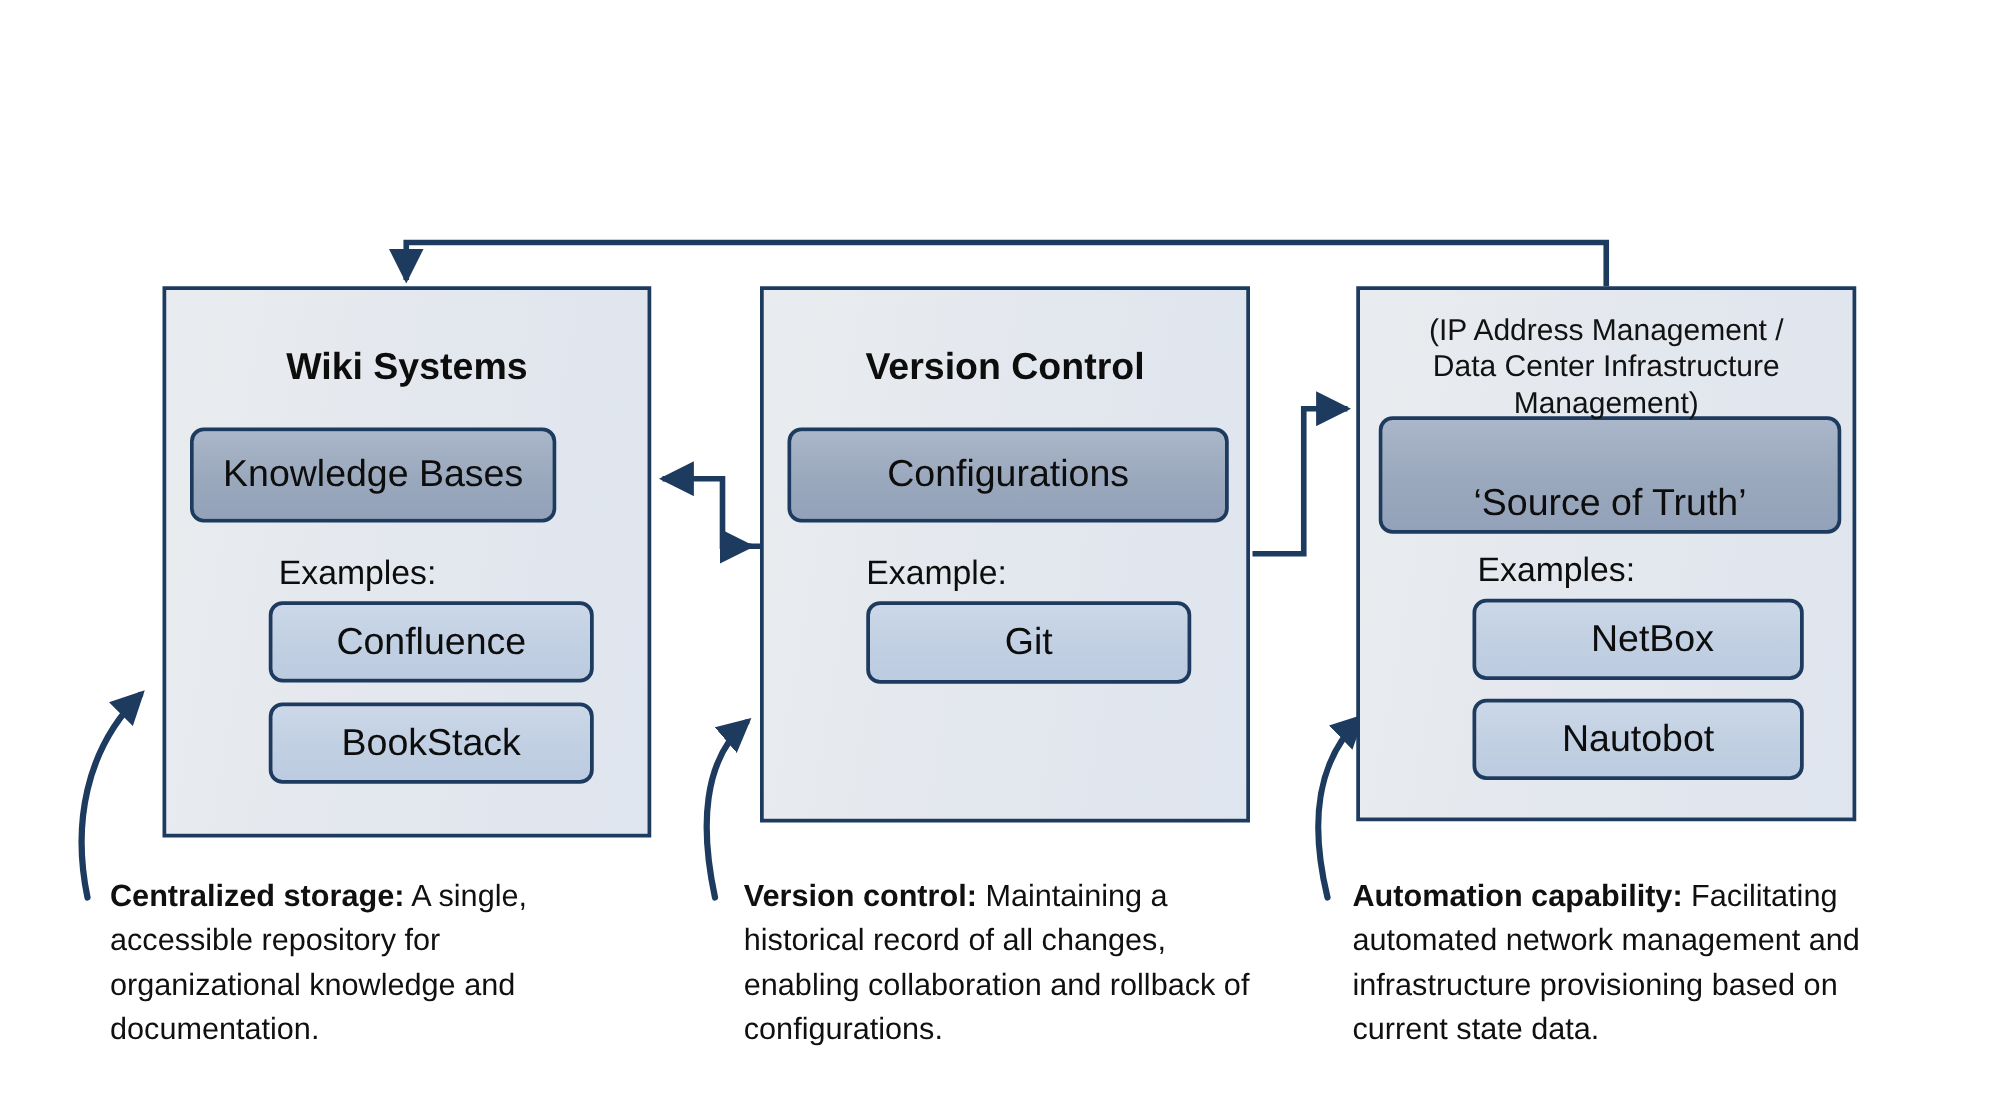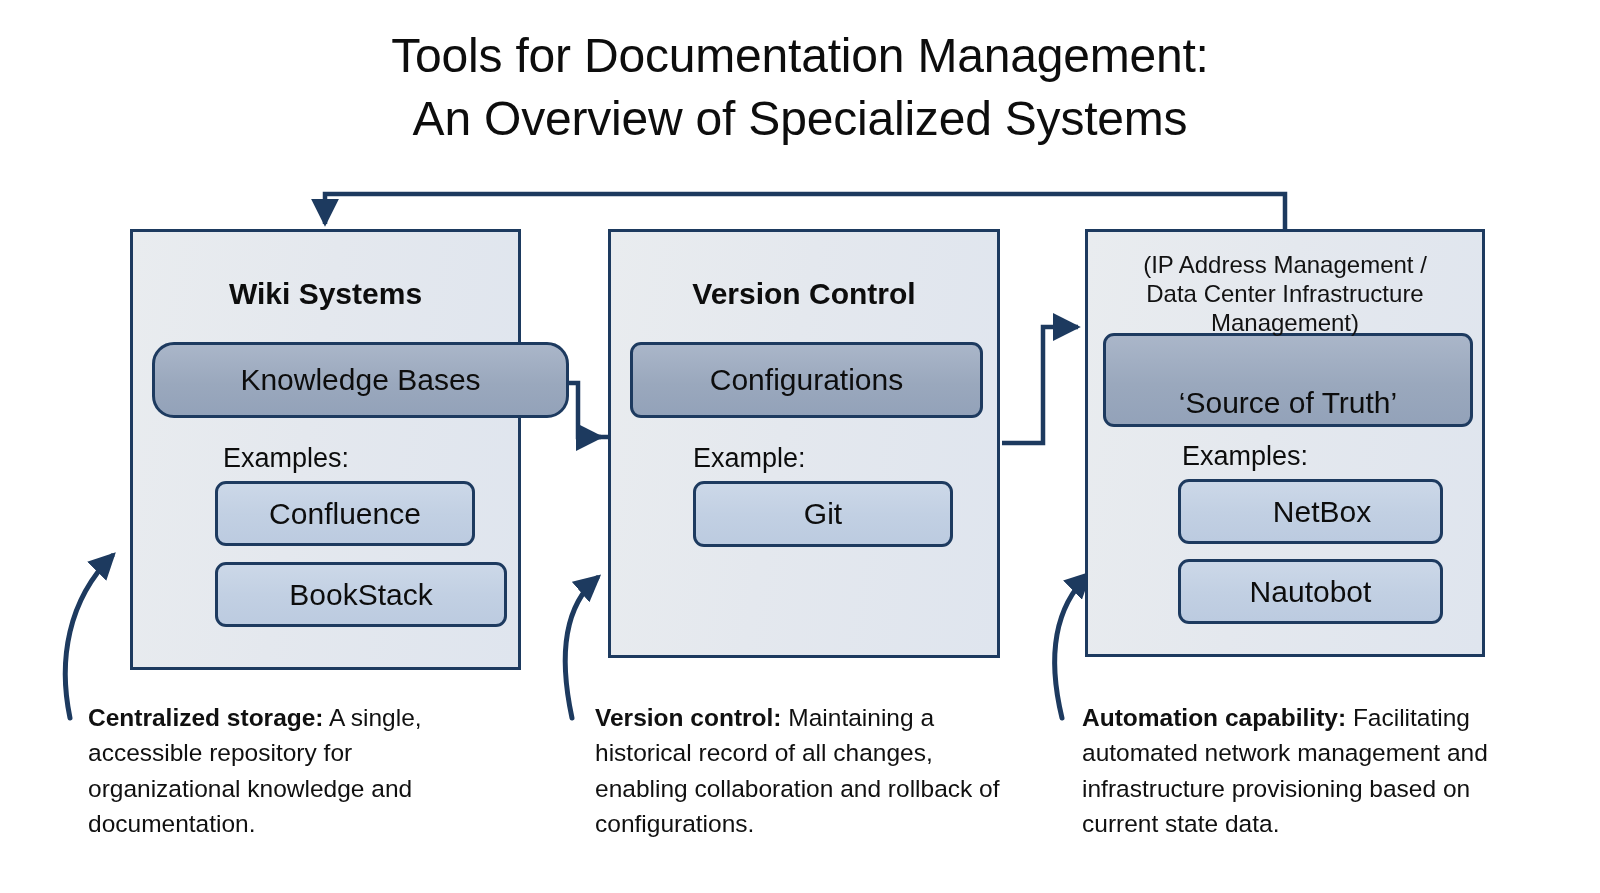--- a/index.html
+++ b/index.html
@@ -66,21 +66,21 @@
   .pill-dark{
     position:absolute;
     border:3px solid #1d3a5f;
     border-radius:11px;
     background:linear-gradient(180deg,#aab6c9 0%,#9aa8bd 55%,#93a2b9 100%);
     box-sizing:border-box;
     display:flex;align-items:center;justify-content:center;
     font-size:30px;color:#0d0d0d;
     text-align:center;
   }
-  #p-kb   {left:19px;  top:110px; width:417px; height:76px;border-radius:22px;}
+  #p-kb   {left:19px;  top:110px; width:293px; height:76px;}
   #p-cfg  {left:19px;  top:110px; width:353px; height:76px;}
   #p-sot  {left:15px;  top:101px; width:370px; height:94px;
            align-items:flex-end;padding-bottom:6px;}
   #p-sot .sot-text{width:100%;text-align:center;font-size:30px;line-height:1;}
 
   
   .pill-light{
     position:absolute;
     border:3px solid #1d3a5f;
     border-radius:11px;
@@ -93,21 +93,21 @@
   .examples-label{
     position:absolute;
     font-size:27px;
     color:#0d0d0d;
     white-space:nowrap;
   }
 
   
   #lbl-ex-wiki{left:90px;  top:211px;}
   #p-conf  {left:82px;  top:249px; width:260px; height:65px;}
-  #p-book  {left:82px;  top:330px; width:292px; height:65px;}
+  #p-book  {left:82px;  top:330px; width:260px; height:65px;}
   
   #lbl-ex-ver {left:82px; top:211px;}
   #p-git   {left:82px;  top:249px; width:260px; height:66px;}
   
   #lbl-ex-ipam{left:94px; top:209px;}
   #p-netbox{left:90px;  top:247px; width:265px; height:65px;padding-left:23px;}
   #p-nauto {left:90px;  top:327px; width:265px; height:65px;}
 
   
   .caption{
@@ -119,24 +119,20 @@
   .caption b{font-weight:700;}
   #cap-1{left:88px;  top:700px; width:400px;}
   #cap-2{left:595px; top:700px; width:410px;}
   #cap-3{left:1082px;top:700px; width:470px;}
 </style>
 </head>
 <body>
 
 <div id="stage">
 
-  <div id="title">
-    <span class="l">Tools for Documentation Management:</span>
-    <span class="l">An Overview of Specialized Systems</span>
-  </div>
 
   <svg id="wires" viewBox="0 0 1600 893" width="1600" height="893">
     <defs>
       <marker id="ah" viewBox="0 0 10 10" refX="9" refY="5" markerWidth="6.2" markerHeight="6.2" orient="auto-start-reverse">
         <path d="M0,0 L10,5 L0,10 z" fill="#1d3a5f"></path>
       </marker>
       <marker id="ah-curve" viewBox="0 0 10 10" refX="8" refY="5" markerWidth="5.4" markerHeight="5.4" orient="auto-start-reverse">
         <path d="M0,0 L10,5 L0,10 z" fill="#1d3a5f"></path>
       </marker>
     </defs>

